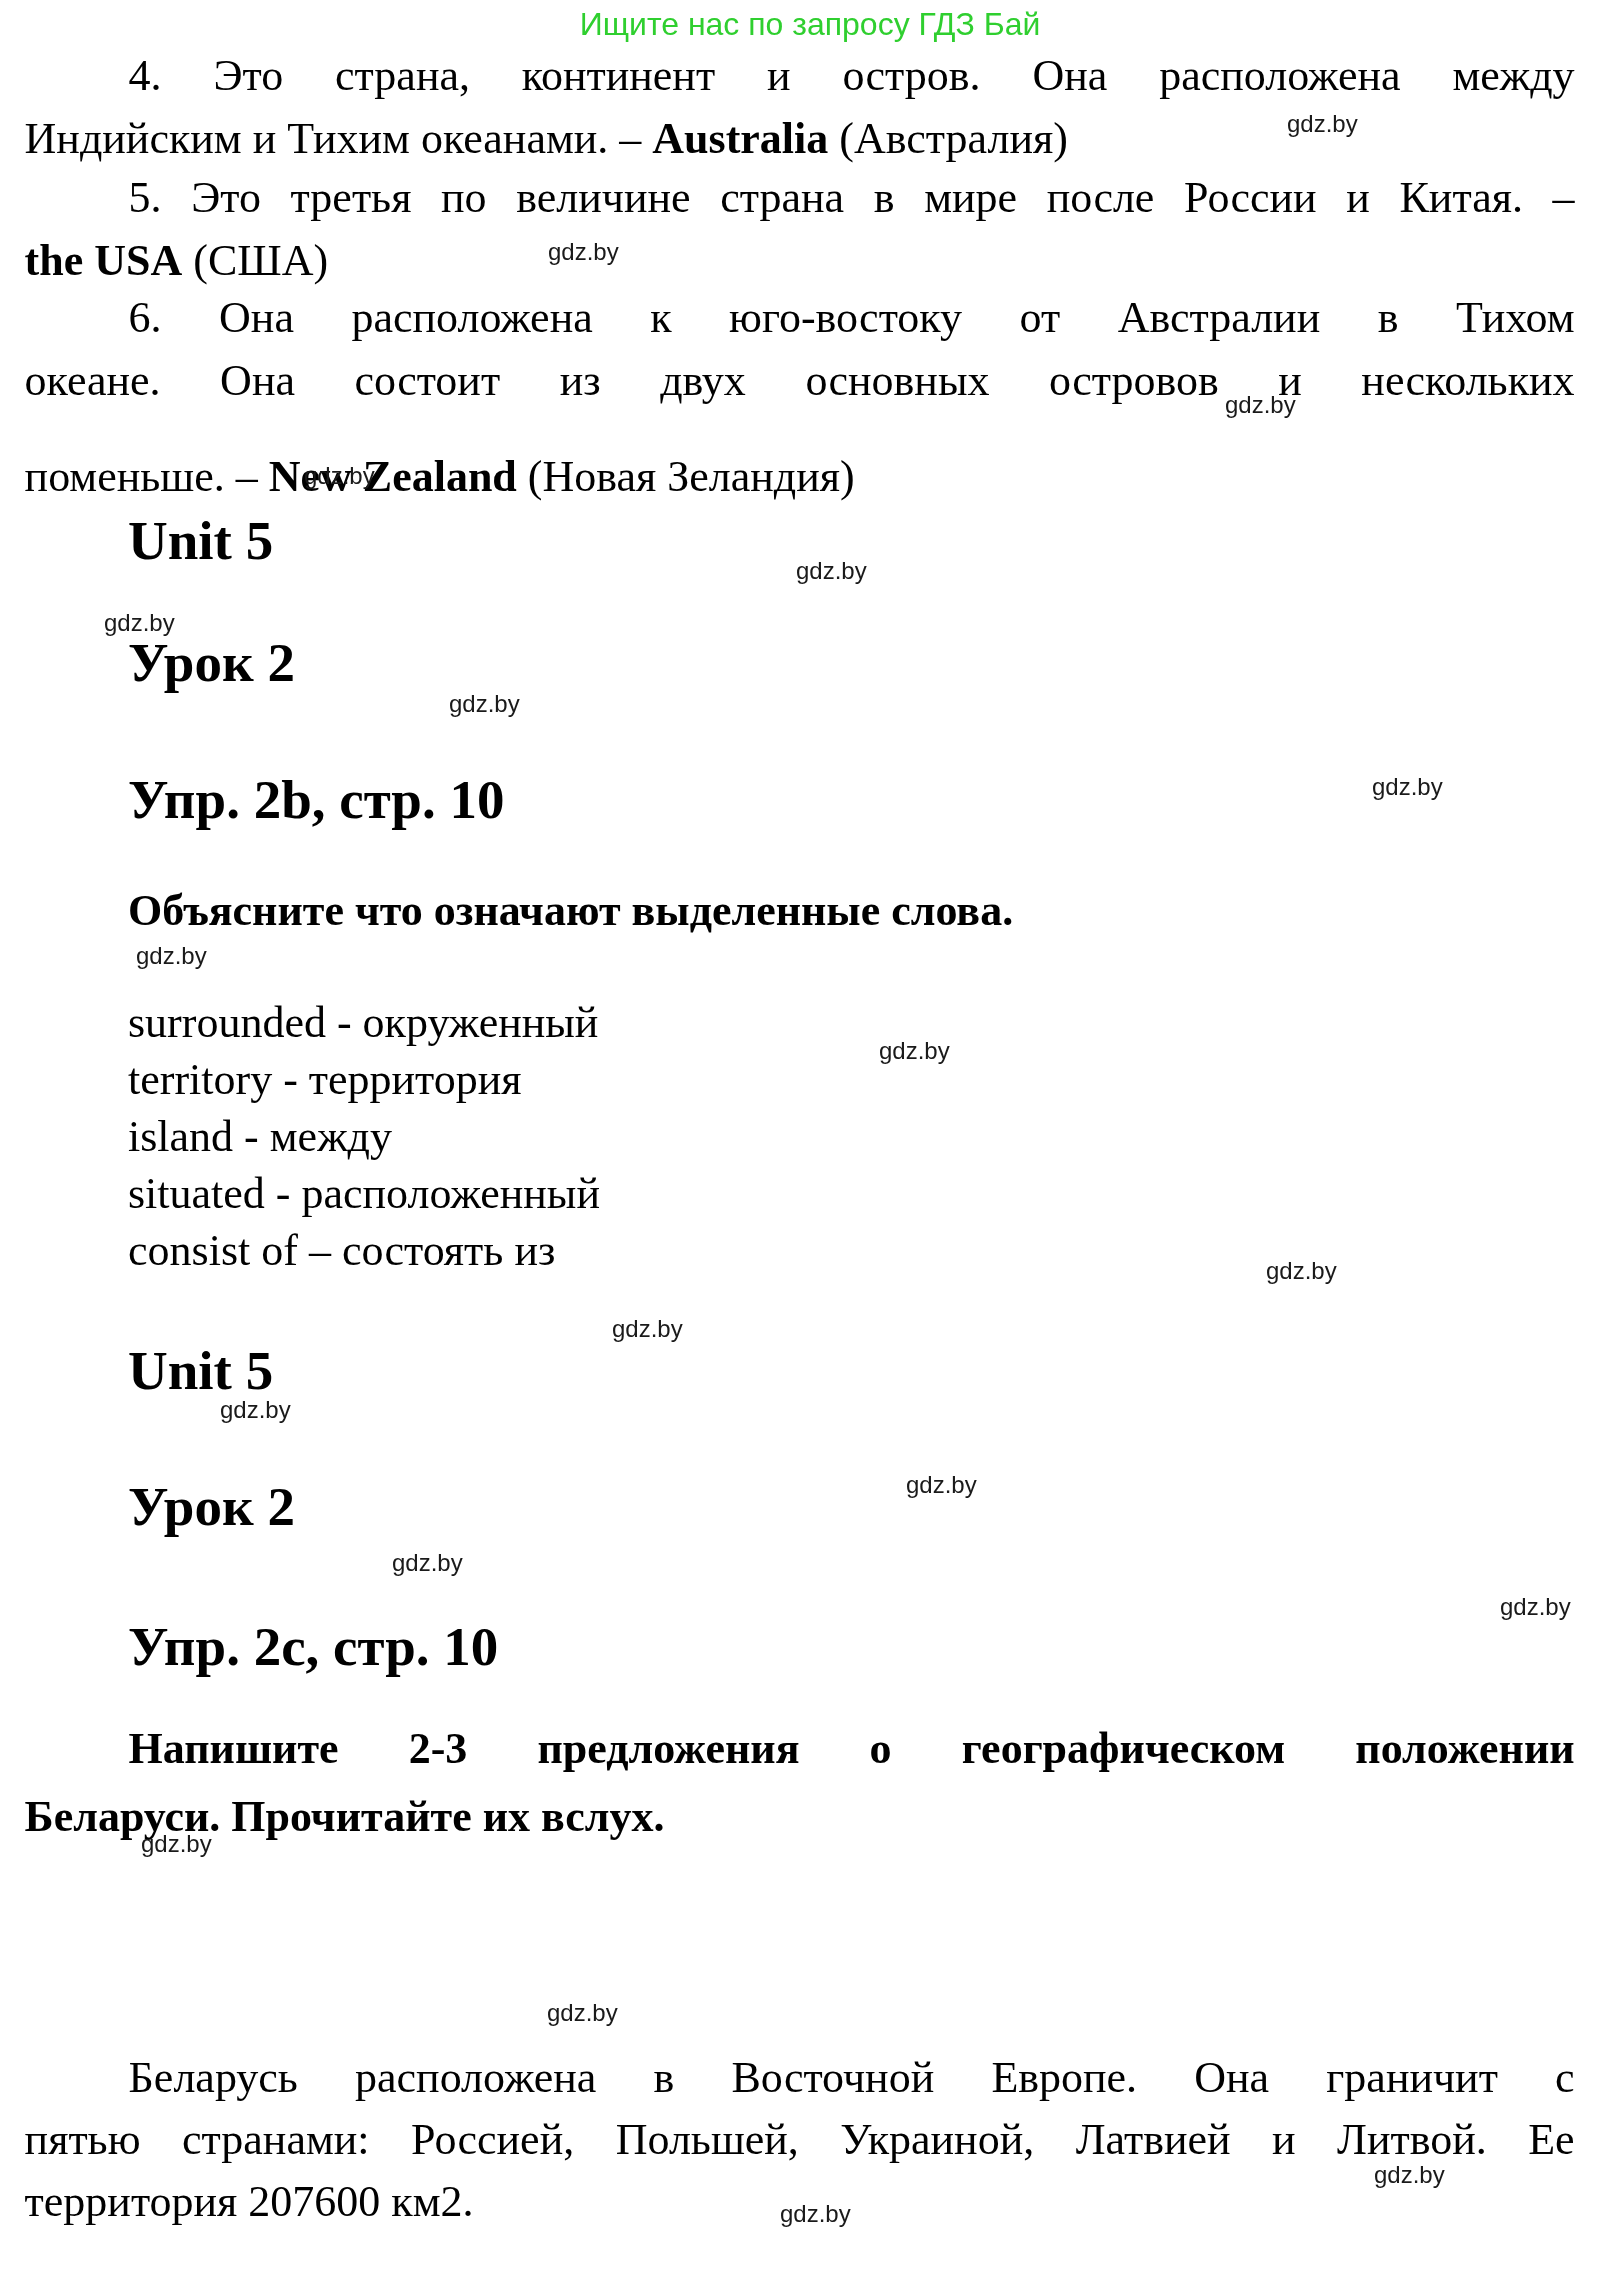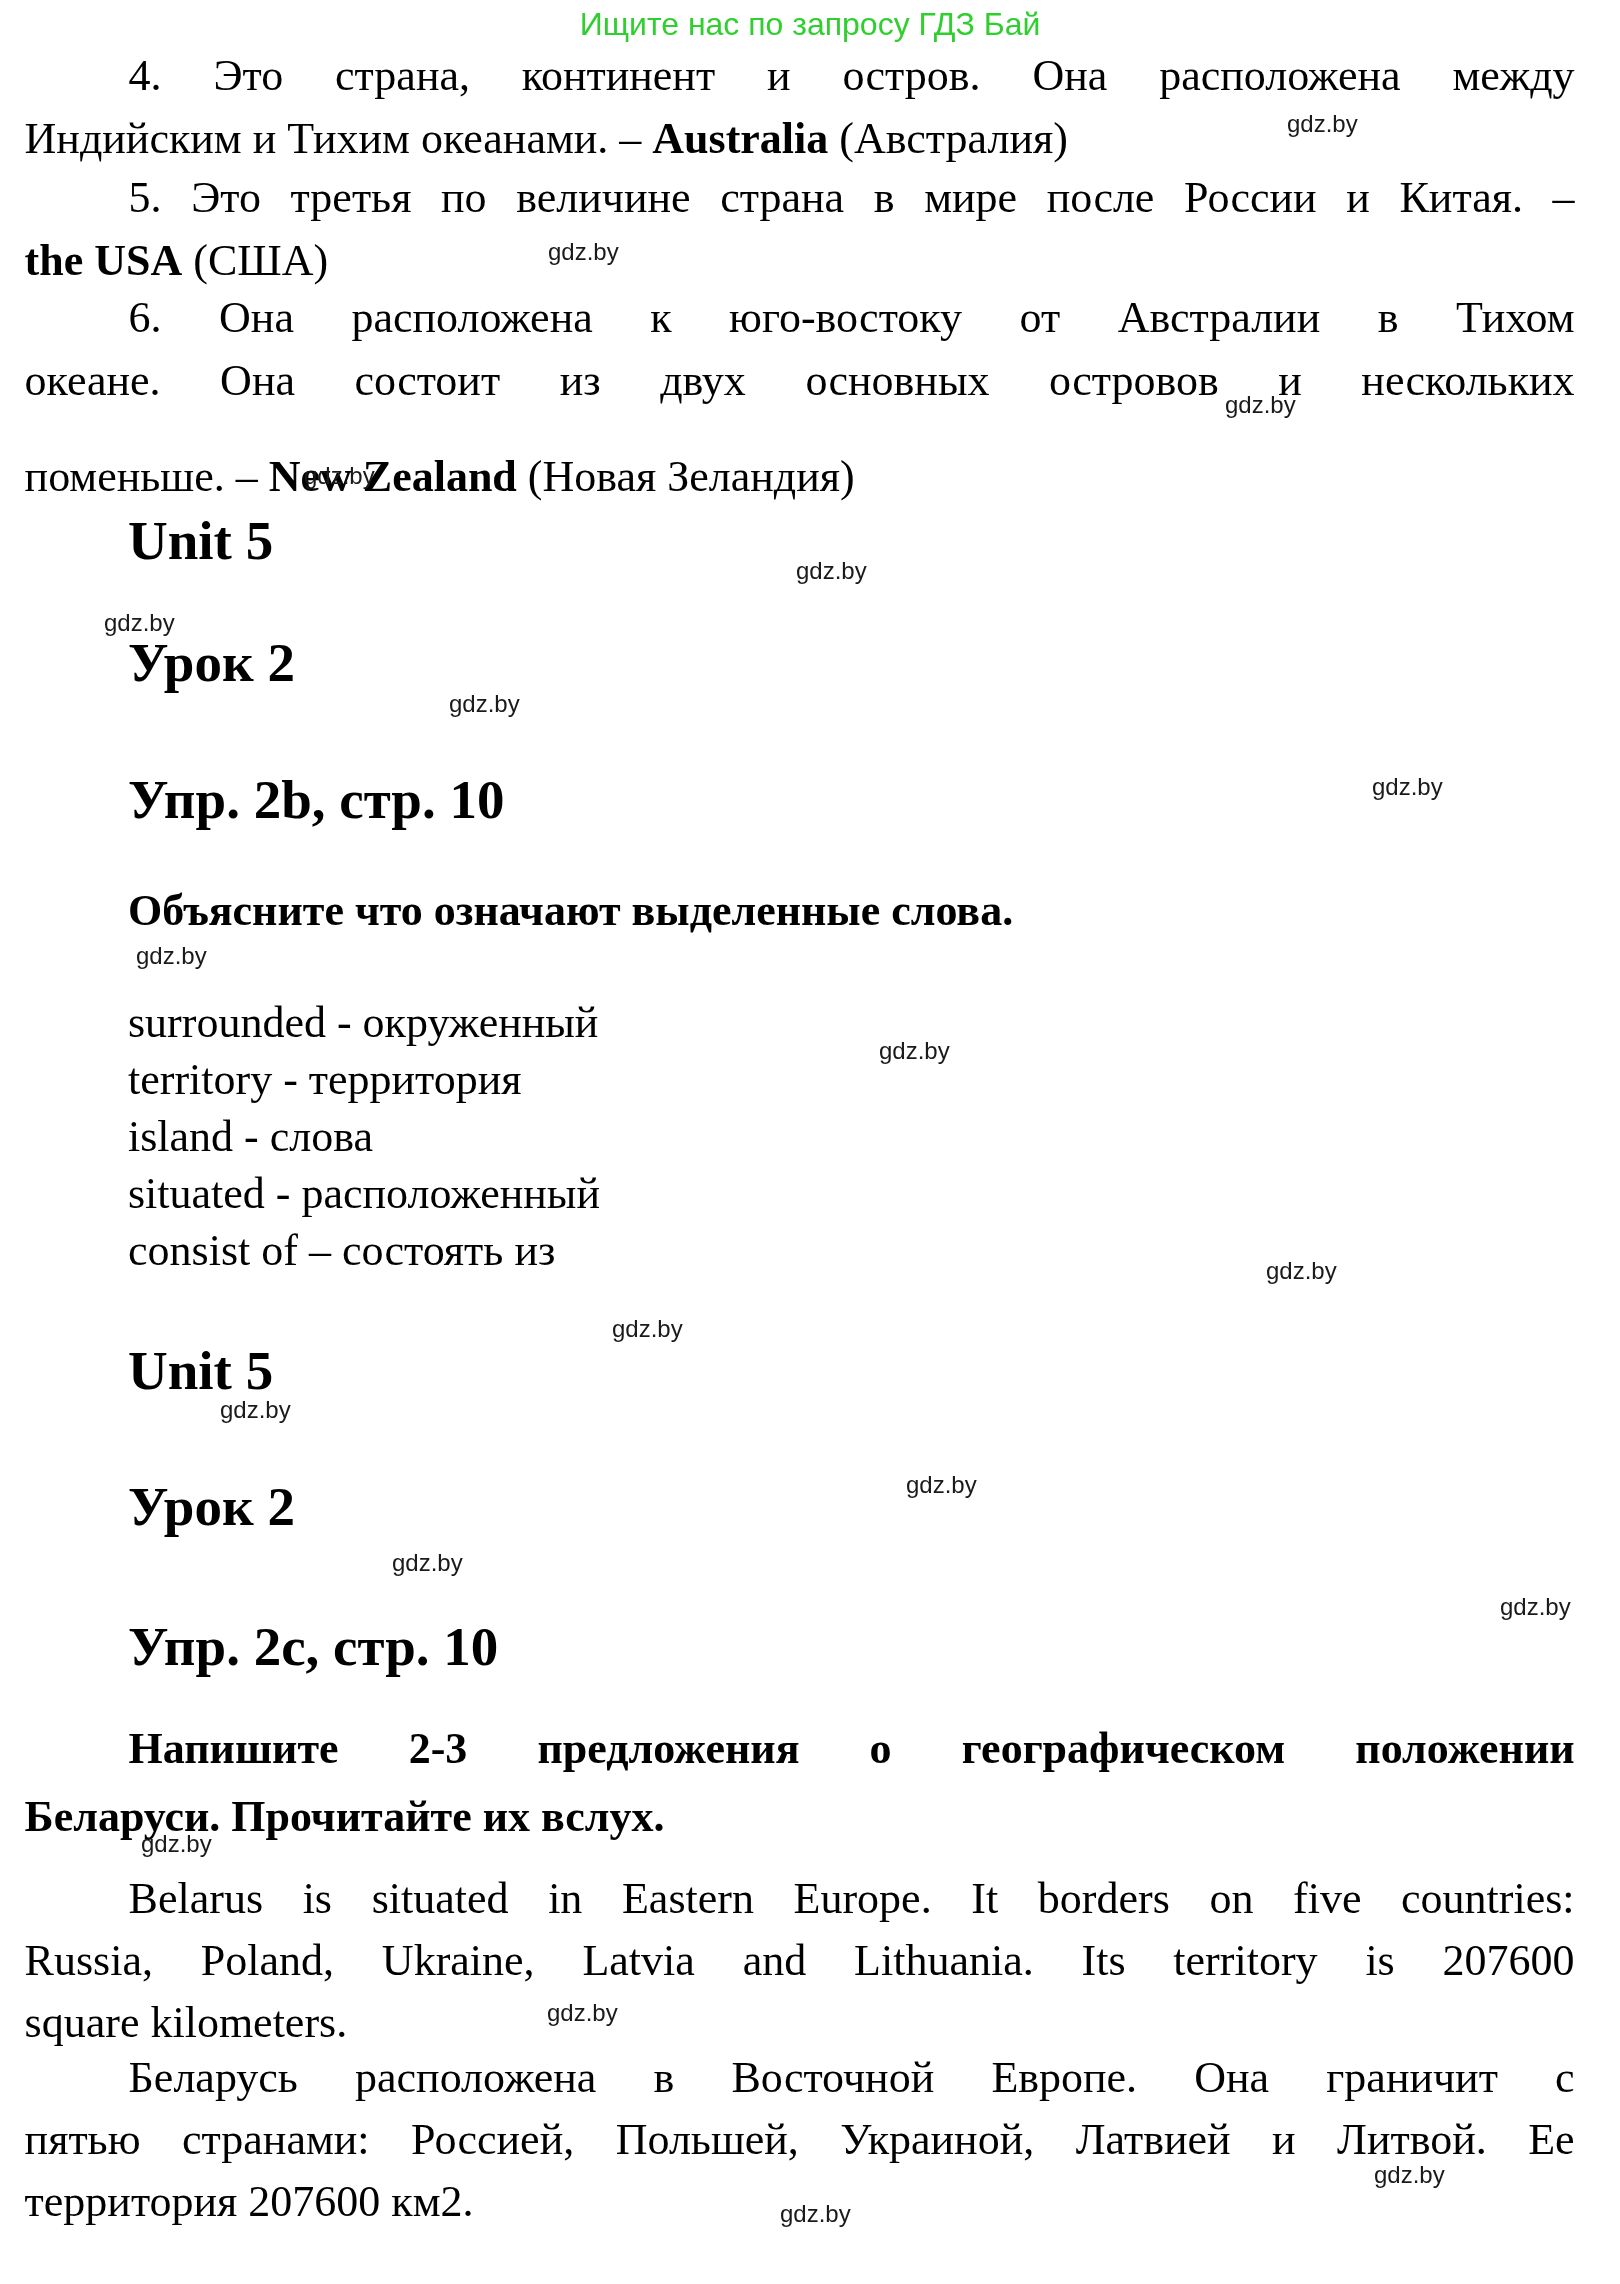--- a/index.html
+++ b/index.html
@@ -76,41 +76,36 @@
     </div>
     <div class="block" style="top: 768px; left: 128px; width: 1446px;">
       <div class="heading-line">Упр. 2b, стр. 10</div>
     </div>
     <div class="block" style="top: 879px; left: 128px; width: 1446px;">
       <div class="line" style="line-height: 63px; height: 63px;"><b>Объясните что означают выделенные слова.</b></div>
     </div>
     <div class="block" style="top: 994px; left: 128px; width: 1446px;">
       <div class="line" style="line-height: 57px; height: 57px;"><span>surrounded - окруженный</span></div>
       <div class="line" style="line-height: 57px; height: 57px;"><span>territory - территория</span></div>
-      <div class="line" style="line-height: 57px; height: 57px;"><span>island - слова</span></div>
+      <div class="line" style="line-height: 57px; height: 57px;"><span>island - между</span></div>
       <div class="line" style="line-height: 57px; height: 57px;"><span>situated - расположенный</span></div>
       <div class="line" style="line-height: 57px; height: 57px;"><span>consist of – состоять из</span></div>
     </div>
     <div class="block" style="top: 1339px; left: 128px; width: 1446px;">
       <div class="heading-line">Unit 5</div>
     </div>
     <div class="block" style="top: 1475px; left: 128px; width: 1446px;">
       <div class="heading-line">Урок 2</div>
     </div>
     <div class="block" style="top: 1587px; left: 128px; width: 1446px; margin-top: 28px;">
       <div class="heading-line">Упр. 2c, стр. 10</div>
     </div>
     <div class="block" style="top: 1715px; left: 24.6px; width: 1550px;">
       <div class="line j ind" style="line-height: 68px; height: 68px;"><b>Напишите 2-3 предложения о географическом положении</b></div>
       <div class="line" style="line-height: 68px; height: 68px;"><b>Беларуси. Прочитайте их вслух.</b></div>
-    </div>
-    <div class="block" style="top: 1868px; left: 24.6px; width: 1550px;">
-      <div class="line j ind" style="line-height: 62px; height: 62px;"><span>Belarus is situated in Eastern Europe. It borders on five countries:</span></div>
-      <div class="line j" style="line-height: 62px; height: 62px;"><span>Russia, Poland, Ukraine, Latvia and Lithuania. Its territory is 207600</span></div>
-      <div class="line" style="line-height: 62px; height: 62px;"><span>square kilometers.</span></div>
     </div>
     <div class="block" style="top: 2047px; left: 24.6px; width: 1550px;">
       <div class="line j ind" style="line-height: 62px; height: 62px;"><span>Беларусь расположена в Восточной Европе. Она граничит с</span></div>
       <div class="line j" style="line-height: 62px; height: 62px;"><span>пятью странами: Россией, Польшей, Украиной, Латвией и Литвой. Ее</span></div>
       <div class="line" style="line-height: 62px; height: 62px;"><span>территория 207600 км2.</span></div>
     </div>
     <span class="wm" style="left: 1287px; top: 111px;">gdz.by</span>
     <span class="wm" style="left: 548px; top: 239px;">gdz.by</span>
     <span class="wm" style="left: 1225px; top: 392px;">gdz.by</span>
     <span class="wm" style="left: 304px; top: 463px;">gdz.by</span>

